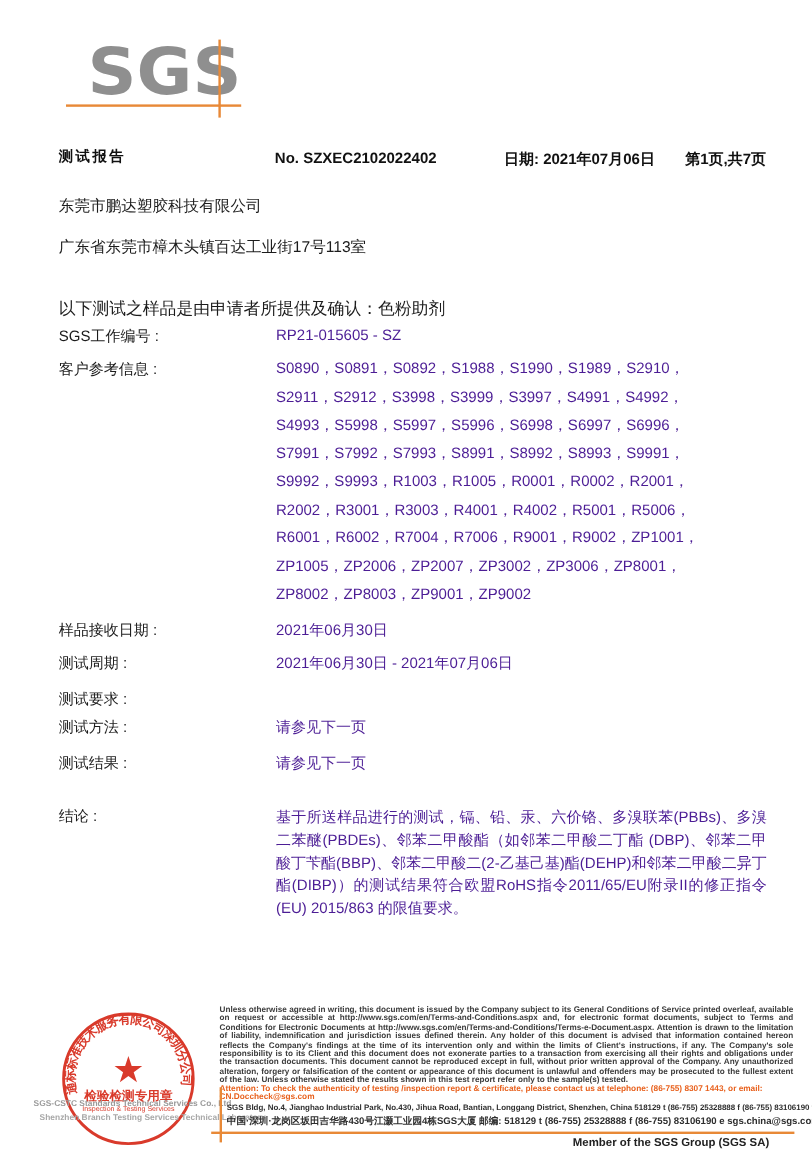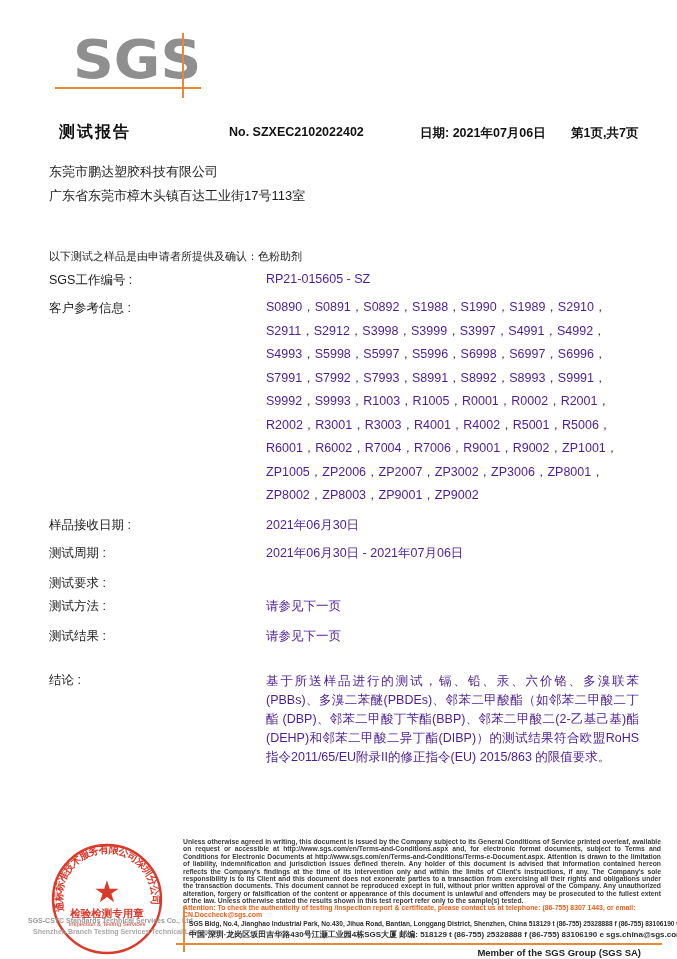--- a/index.html
+++ b/index.html
@@ -16,32 +16,32 @@
   .logo-text {
     position: absolute; left: 73px; top: 28px;
     font-size: 54px; font-weight: bold; letter-spacing: 0px;
     color: #8f8f8f; font-family: "DejaVu Sans", sans-serif;
     transform: scaleX(1.05); transform-origin: left;
   }
   .logo-hline { position: absolute; left: 55px; top: 87px; width: 146px; height: 2px; background: #e88937; }
   .logo-vline { position: absolute; left: 182px; top: 33px; width: 2px; height: 65px; background: #e88937; }
 
   
-  .report-title { position: absolute; left: 59px; top: 122px; font-size: 16px; font-weight: bold; letter-spacing: 2px; color: #111; }
+  .report-title { position: absolute; left: 49px; top: 122px; font-size: 12px; font-weight: bold; letter-spacing: 2px; color: #111; }
   .report-no   { position: absolute; left: 229px; top: 125px; font-size: 12.5px; font-weight: bold; color: #111; }
   .report-date { position: absolute; left: 420px; top: 125px; font-size: 12.5px; font-weight: bold; color: #111; }
   .report-page { position: absolute; left: 571px; top: 125px; font-size: 12.5px; font-weight: bold; color: #111; }
 
   .company-name { position: absolute; left: 49px; top: 163px; font-size: 13px; color: #1c1c1c; }
-  .company-addr { position: absolute; left: 49px; top: 187px; font-size: 13px; color: #1c1c1c; }
+  .company-addr { position: absolute; left: 49px; top: 197px; font-size: 13px; color: #1c1c1c; }
 
   
-  .statement { position: absolute; left: 49px; top: 249px; font-size: 11px; color: #1c1c1c; }
+  .statement { position: absolute; left: 49px; top: 249px; font-size: 14px; color: #1c1c1c; }
   .info { position: absolute; left: 49px; top: 272px; width: 590px; }
-  .row { display: flex; align-items: flex-start; gap: 36px; }
+  .row { display: flex; align-items: flex-start; }
   .row .lbl { width: 181px; flex: 0 0 181px; font-size: 12.5px; color: #1c1c1c; }
   .row .val { flex: 1; font-size: 12.5px; color: #4c1d95; }
   .pre { white-space: pre-line; }
   .mb-sm { margin-bottom: 11px; }
   .mb-md { margin-bottom: 13px; }
   .refs  { line-height: 23.5px; margin-top: -4px; }
   .row-refs { margin-bottom: 9px; }
   .conclusion-val { line-height: 19px; text-align: justify; }
 
   

